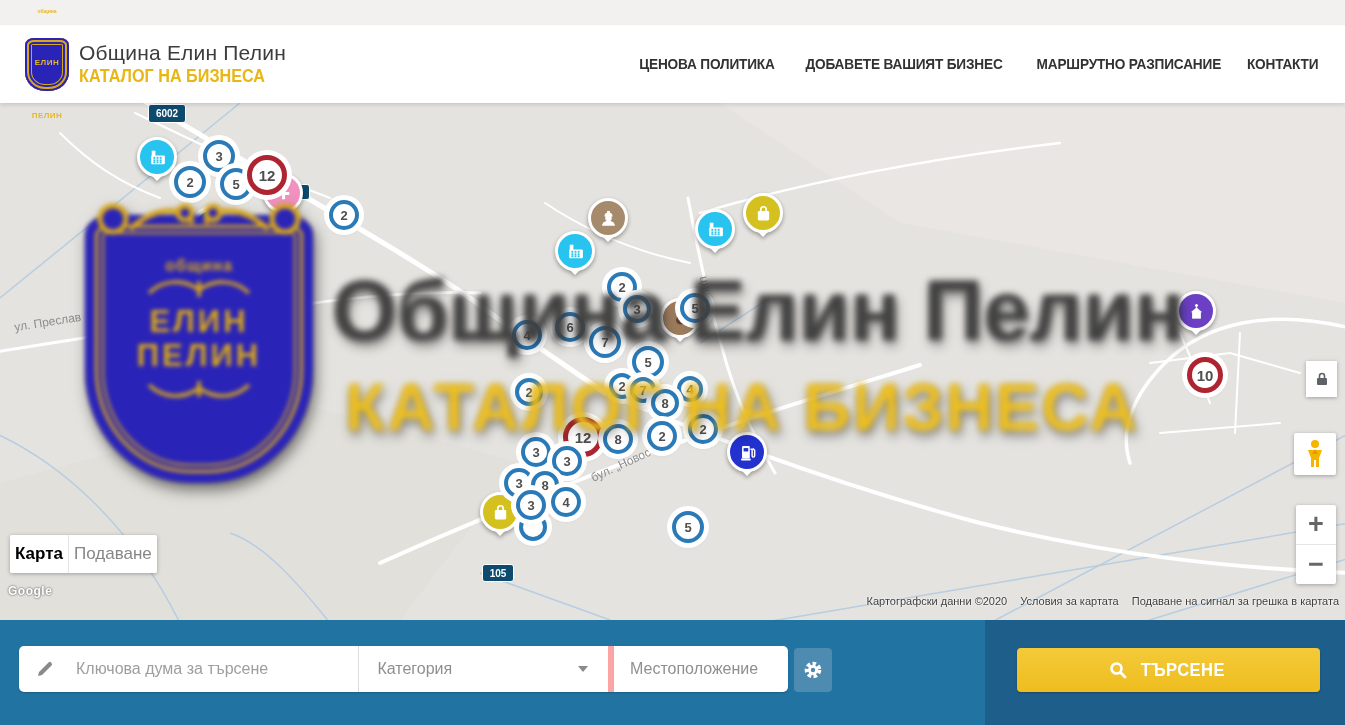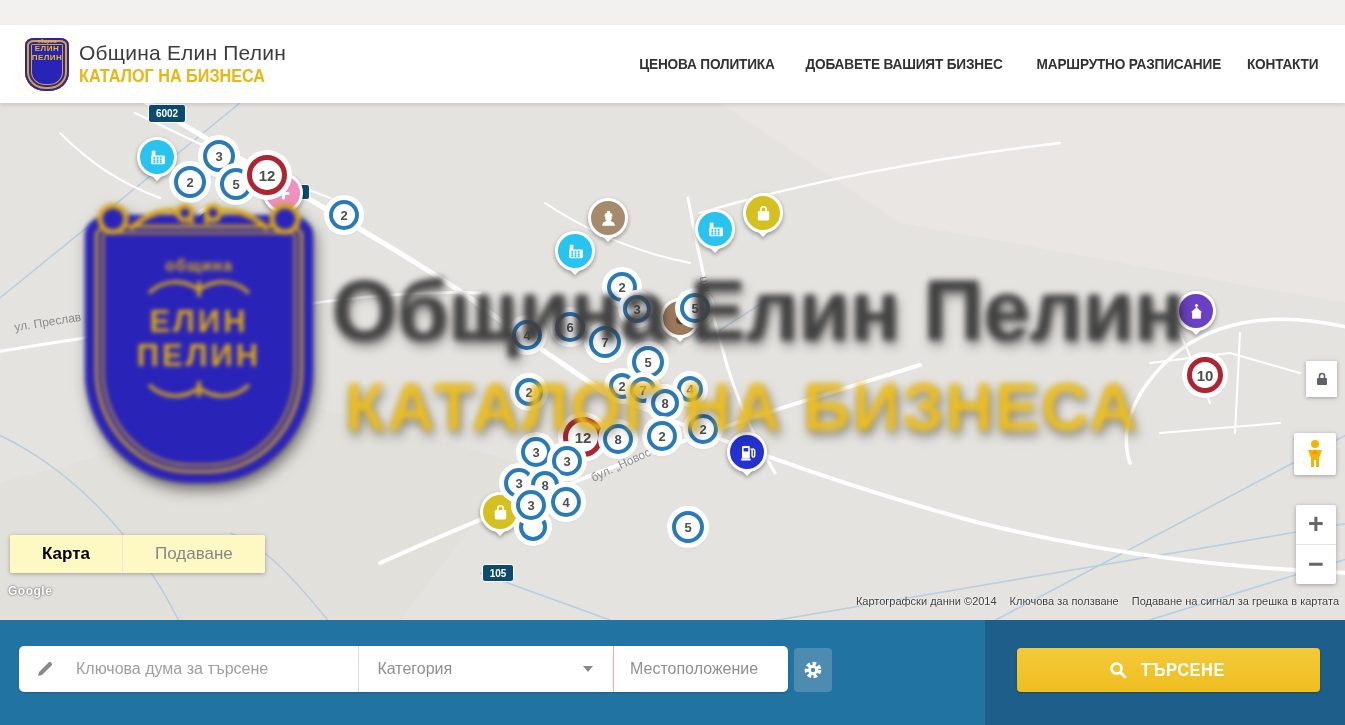--- a/index.html
+++ b/index.html
@@ -6,21 +6,21 @@
     font-family:"Liberation Sans",sans-serif;background:#fff;}
   .cond{display:inline-block;transform:scaleX(.9);transform-origin:left center;}
 
   
   #topstrip{position:absolute;left:0;top:0;width:1345px;height:25px;background:#f2f1ef;}
   #header{position:absolute;left:0;top:25px;width:1345px;height:78px;background:#ffffff;
     box-shadow:0 2px 4px rgba(0,0,0,.12);display:flex;align-items:center;z-index:20;}
   #brand{display:flex;align-items:center;margin-left:25px;cursor:pointer;}
   #crest-small{width:44px;height:53px;background:#2a23b8;border-radius:9px 9px 20px 20px/7px 7px 19px 19px;
     box-shadow:inset 0 0 0 2px #2a23b8, inset 0 0 0 4px #d9a819, inset 0 0 0 6px #2a23b8, inset 0 0 0 7px #d9a819;
-    display:flex;flex-direction:column;align-items:center;justify-content:flex-start;color:#e8b821;font-weight:bold;}
+    display:flex;flex-direction:column;align-items:center;justify-content:center;color:#e8b821;font-weight:bold;gap:44px;}
   #crest-small .ct{font-size:5px;line-height:6px;}
   #crest-small .cl{font-size:8px;line-height:9px;letter-spacing:.5px;}
   #brand-text{margin-left:10px;}
   #brand-title{font-size:21px;font-weight:normal;color:#3c3c3c;letter-spacing:.2px;}
   #brand-sub{font-size:18px;font-weight:bold;color:#e9b613;margin-top:1px;}
   #nav{margin-left:auto;display:flex;gap:8px;padding-right:22px;}
   .nav-item{font-size:15.5px;font-weight:bold;color:#323232;letter-spacing:-.2px;cursor:pointer;
     transform:scaleX(.88);transform-origin:center;white-space:nowrap;}
 
   
@@ -56,21 +56,21 @@
   #wm-title{position:absolute;left:332px;top:158px;font-size:86px;font-weight:bold;color:#414141;
     white-space:nowrap;letter-spacing:0px;transform:scaleX(.97);transform-origin:left;
     filter:blur(3.2px) drop-shadow(2px 5px 5px rgba(0,0,0,.45));}
   #wm-sub{position:absolute;left:345px;top:266px;font-size:66px;font-weight:bold;color:#efbf1b;
     white-space:nowrap;letter-spacing:2px;
     filter:blur(3.2px) drop-shadow(2px 5px 5px rgba(0,0,0,.5));}
 
   
   #maptype{position:absolute;left:10px;top:432px;height:38px;display:flex;z-index:8;
     box-shadow:0 1px 4px rgba(0,0,0,.3);border-radius:2px;overflow:hidden;}
-  #maptype .mt{background:#fef9c3;display:flex;align-items:center;padding:0 32px;font-size:17px;cursor:pointer;}
+  #maptype .mt{background:#ffffff;display:flex;align-items:center;padding:0 5px;font-size:17px;cursor:pointer;}
   #mt-map{font-weight:bold;color:#000;}
   #mt-sat{color:#878787;border-left:1px solid #e6e6e6;}
   #glogo{position:absolute;left:8px;top:481px;z-index:8;color:#fff;font-size:12px;font-weight:bold;
     letter-spacing:.5px;text-shadow:0 0 2px #777,0 0 2px #777;cursor:pointer;}
   #attrib{position:absolute;right:6px;top:492px;z-index:8;display:flex;gap:13px;font-size:11px;color:#3c3c3c;
     text-shadow:0 0 2px #fff,0 0 2px #fff;}
   #attrib span{white-space:nowrap;}
   #lock-btn{position:absolute;left:1306px;top:258px;width:31px;height:36px;background:#fff;z-index:8;
     box-shadow:0 1px 4px rgba(0,0,0,.3);display:flex;align-items:center;justify-content:center;cursor:pointer;}
   #pegman{position:absolute;left:1294px;top:330px;width:42px;height:42px;background:#fff;border-radius:2px;z-index:8;
@@ -87,21 +87,21 @@
     display:flex;box-shadow:0 1px 2px rgba(0,0,0,.2);}
   #kw-sec{width:340px;display:flex;align-items:center;border-right:1px solid #dcdcdc;}
   #kw-sec svg{margin-left:17px;flex:none;}
   #kw-input{border:none;outline:none;width:240px;margin-left:20px;font-size:16px;color:#555;
     font-family:"Liberation Sans",sans-serif;}
   #kw-input::placeholder{color:#9e9e9e;}
   .sel{display:flex;align-items:center;cursor:pointer;}
   .sel .sel-label{font-size:16px;color:#8f8f8f;}
   .arrow{width:0;height:0;border-left:5px solid transparent;border-right:5px solid transparent;
     border-top:6px solid #8a8a8a;margin-left:auto;}
-  #cat-sec{width:255px;border-right:1px solid #fca5a5;padding:0 20px 0 18px;box-sizing:border-box;justify-content:flex-end;}
+  #cat-sec{width:255px;border-right:6px solid #fca5a5;padding:0 20px 0 18px;box-sizing:border-box;justify-content:flex-end;}
   #loc-sec{width:174px;padding:0 16px;box-sizing:border-box;gap:36px;}
   #gear-btn{position:absolute;left:794px;top:28px;width:38px;height:44px;background:#4e8bb0;border-radius:4px;
     display:flex;align-items:center;justify-content:center;cursor:pointer;}
   #search-btn{position:absolute;left:32px;top:28px;width:303px;height:44px;border-radius:4px;cursor:pointer;
     background:linear-gradient(#f4ca39,#eebd1f);display:flex;align-items:center;justify-content:center;
     color:#fff;font-weight:bold;font-size:18px;letter-spacing:.5px;box-shadow:0 1px 2px rgba(0,0,0,.25);}
   #search-btn svg{margin-right:10px;}
   #search-btn .lbl{transform:scaleX(.92);}
 </style>
 </head>
@@ -345,22 +345,22 @@
   </div>
 
   <div id="maptype">
     <div class="mt" id="mt-map">Карта</div>
     <div class="mt" id="mt-sat">Подаване</div>
   </div>
 
   <div id="glogo">Google</div>
 
   <div id="attrib">
-    <span>Картографски данни ©2014</span>
-    <span>Ключова за ползване</span>
+    <span>Картографски данни ©2020</span>
+    <span>Условия за картата</span>
     <span>Подаване на сигнал за грешка в картата</span>
   </div>
 
   <div id="lock-btn">
     <svg width="14" height="16" viewBox="0 0 14 16">
       <rect x="2" y="7" width="10" height="7" rx="1" fill="#5f6368"></rect>
       <path d="M4.5,7 V5 a2.5,2.5 0 0 1 5,0 V7" fill="none" stroke="#5f6368" stroke-width="1.6"></path>
     </svg>
   </div>
 

